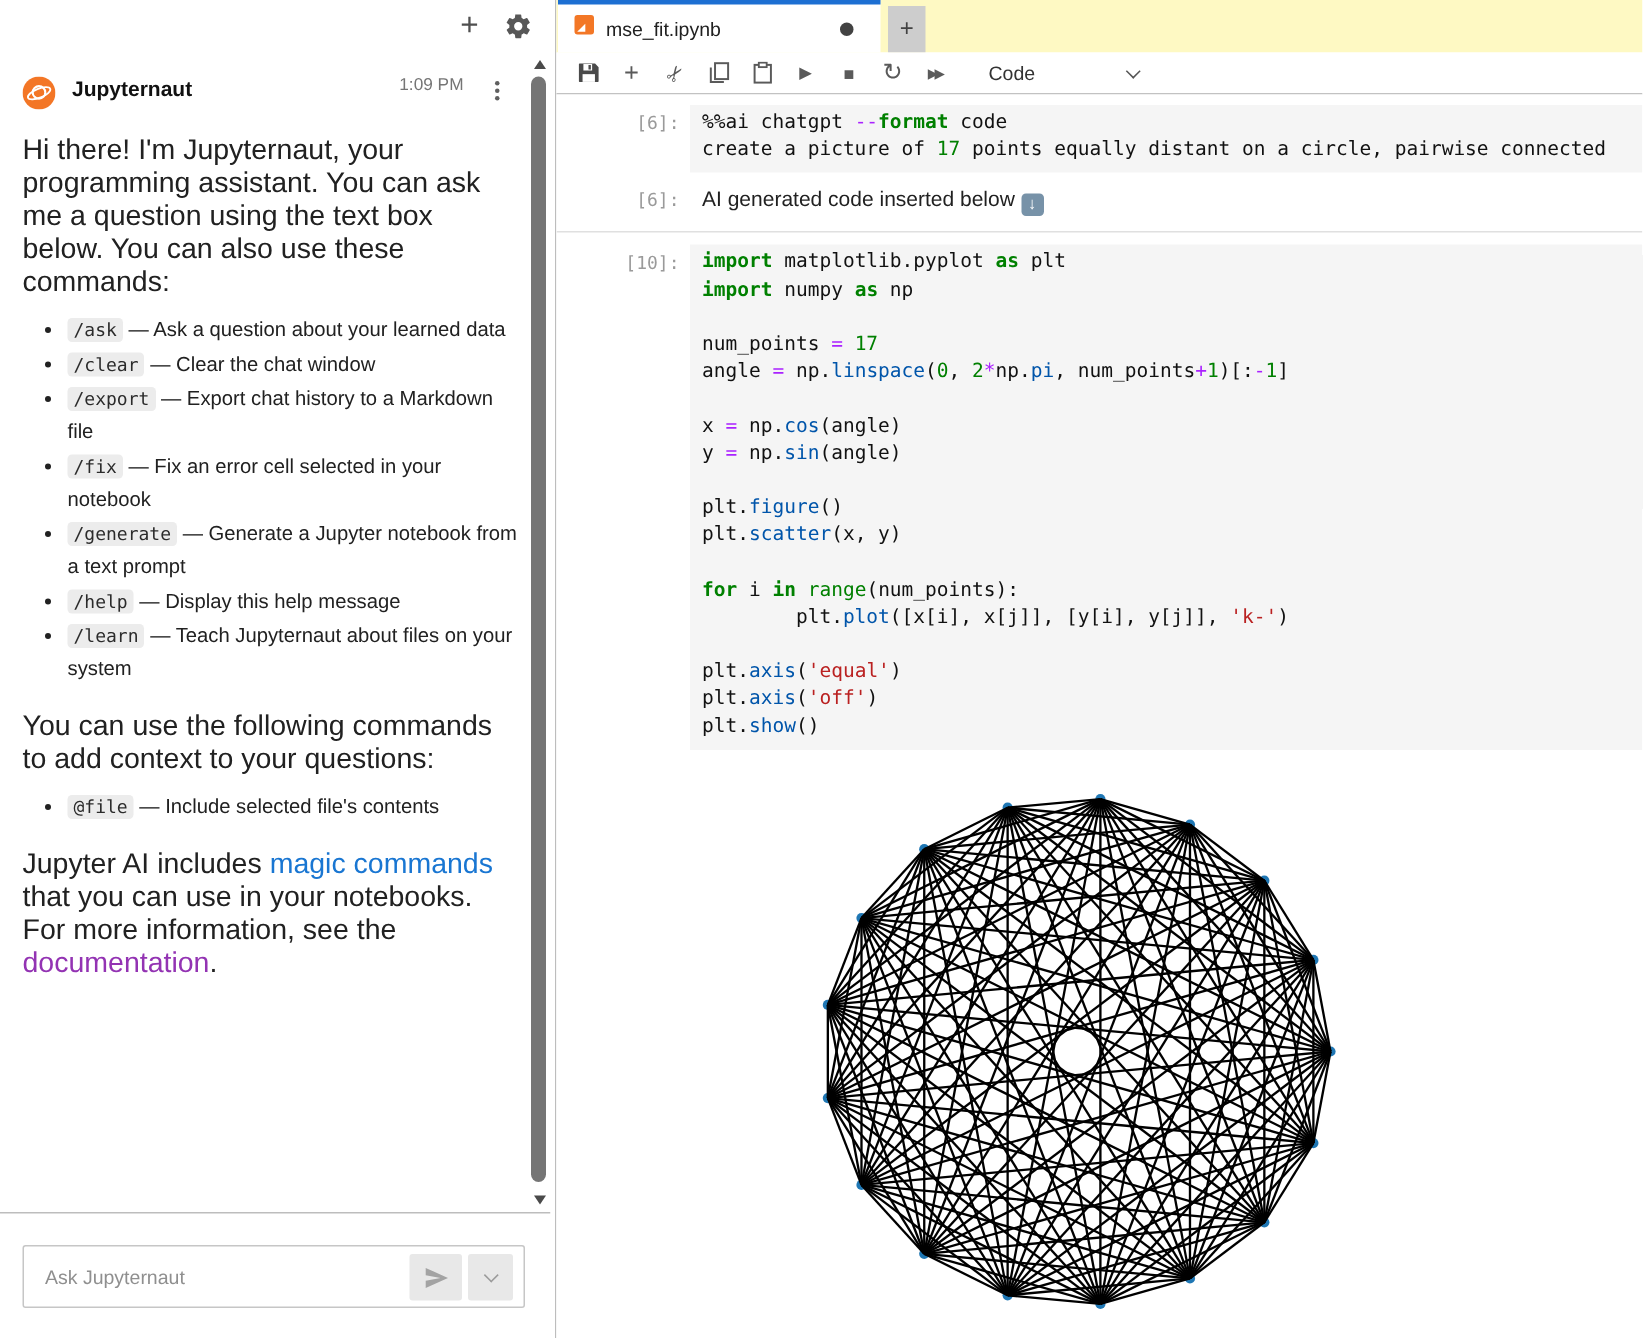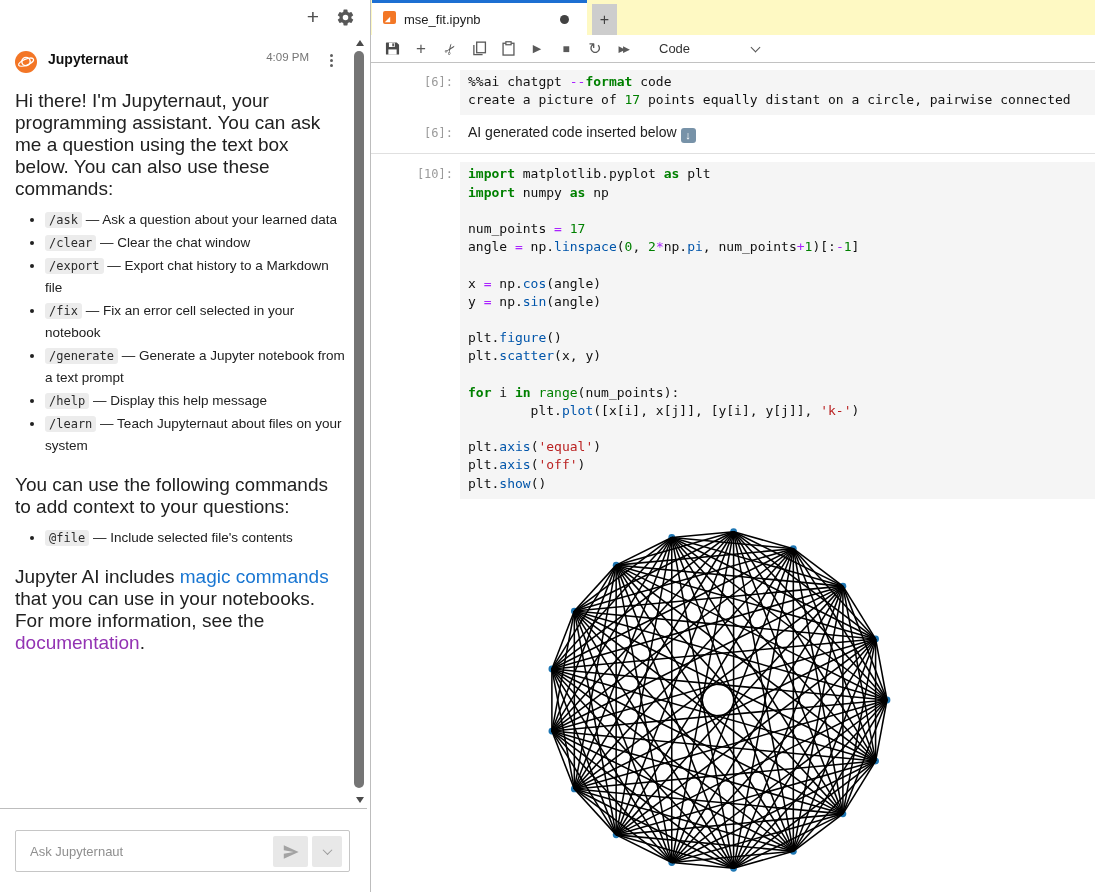--- a/index.html
+++ b/index.html
@@ -131,21 +131,21 @@
     <div class="chat-scroll">
       <div class="msg-header">
         <span class="avatar">
           <svg width="22" height="22" viewBox="0 0 22 22">
             <circle cx="11" cy="11" r="11" fill="#f37626"></circle>
             <circle cx="11" cy="10.6" r="4.2" fill="none" stroke="#fff" stroke-width="1.4"></circle>
             <ellipse cx="11" cy="11.2" rx="8" ry="3" fill="none" stroke="#fff" stroke-width="1.2" transform="rotate(-22 11 11)"></ellipse>
           </svg>
         </span>
         <span class="author">Jupyternaut</span>
-        <span class="msg-time">4:09 PM</span>
+        <span class="msg-time">1:09 PM</span>
         <span class="kebab">
             <i></i>
             <i></i>
             <i></i>
           </span>
       </div>
 
       <p>Hi there! I'm Jupyternaut, your programming assistant. You can ask me a question using the text box below. You can also use these commands:</p>
 
       <ul id="cmd-list">

